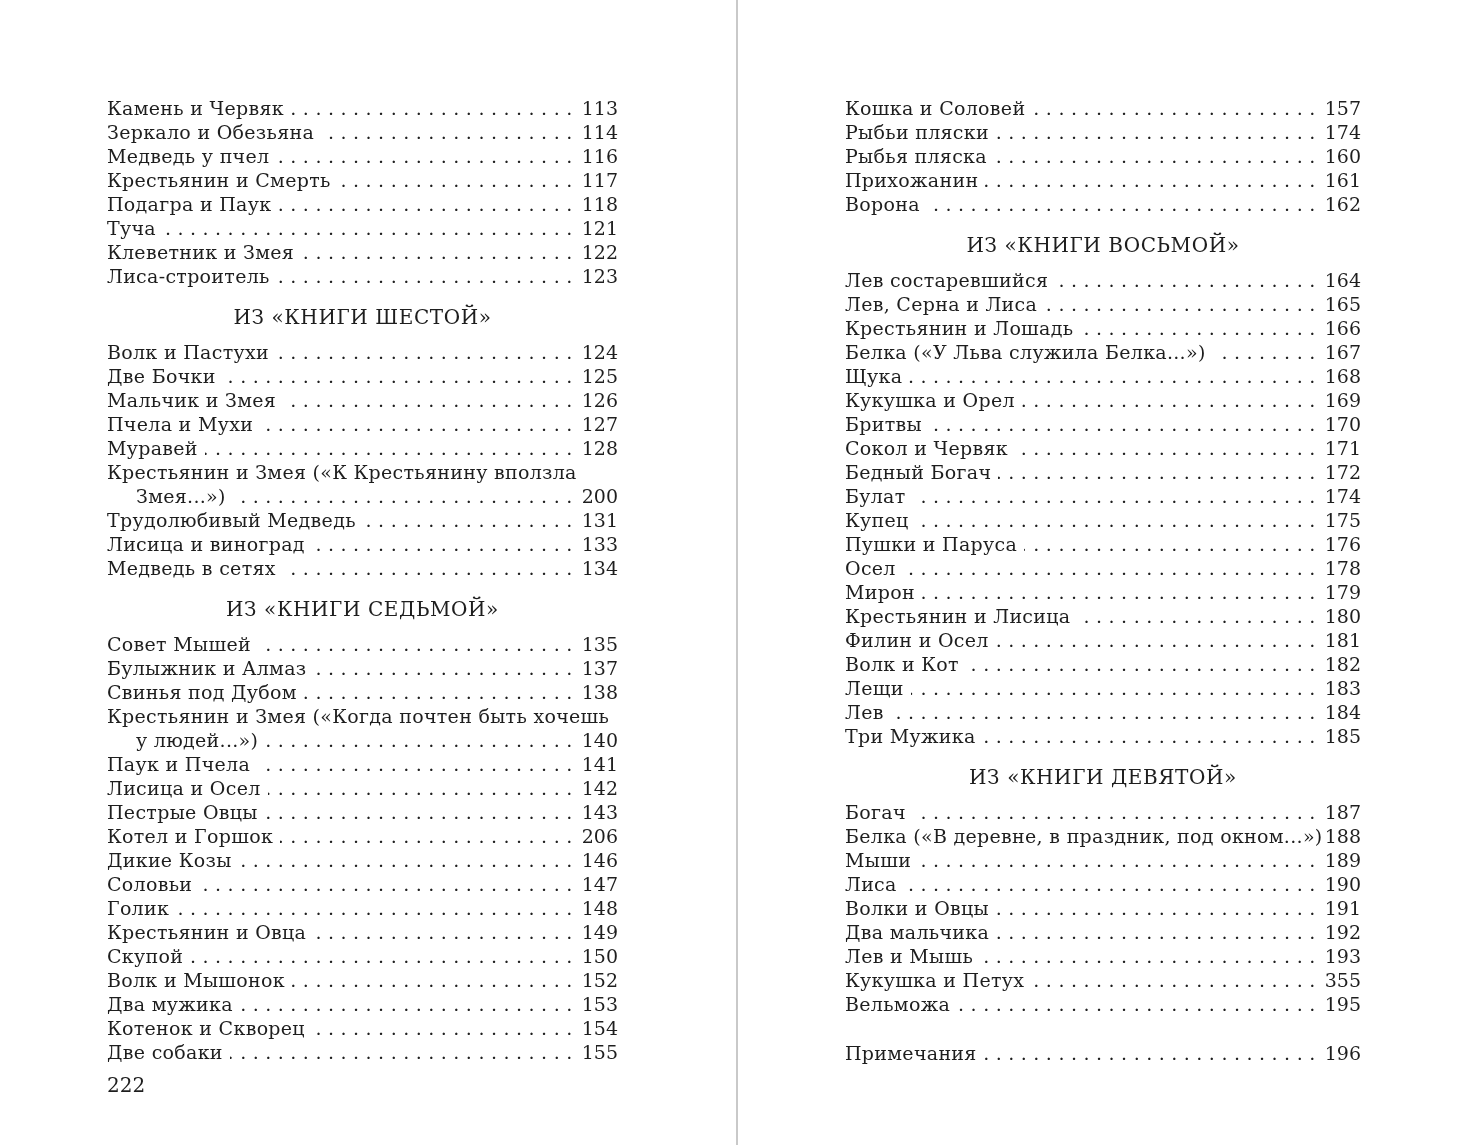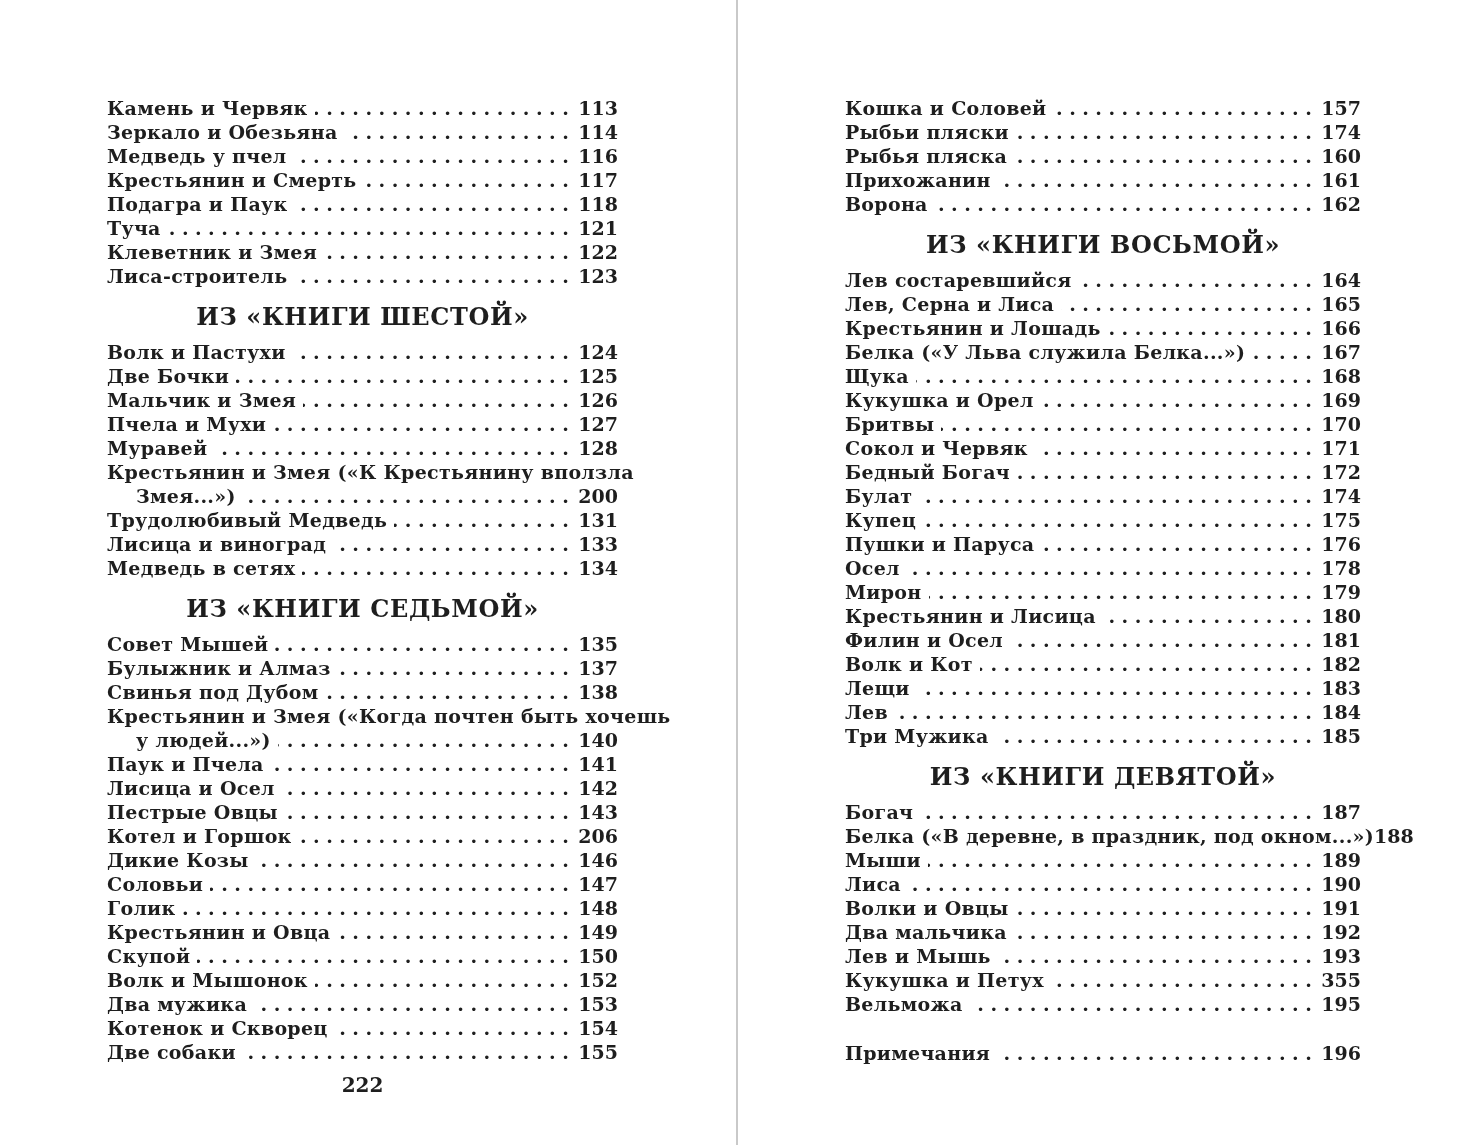--- a/index.html
+++ b/index.html
@@ -8,21 +8,20 @@
     background: #ffffff;
   }
   .book {
     position: relative;
     width: 1470px;
     height: 1145px;
     background: #ffffff;
     font-family: "DejaVu Serif", "Liberation Serif", serif;
     color: #1e1e1e;
     overflow: hidden;
-    font-weight: bold;
   }
   .divider {
     position: absolute;
     left: 736px;
     top: 0;
     width: 2px;
     height: 1145px;
     background: #c9c9c9;
   }
   .page {
@@ -55,28 +54,27 @@
   .dots::after {
     content: "................................................................................";
     letter-spacing: 6.5px;
     font-size: 19px;
   }
   .gap-fill { flex: 1 1 auto; }
   .p { flex: 0 0 auto; }
 
   .heading {
     text-align: center;
-    font-size: 24px;
+    font-size: 20px;
     letter-spacing: 0.6px;
     margin: 17px 0 11px 0;
   }
   .spacer { height: 25px; }
 
   .folio {
-    text-align: center;
     margin-top: 9px;
     font-size: 20px;
   }
 </style>
 </head>
 <body>
 
 <div class="book">
   <div class="page page-left">
     <div id="toc-left">

